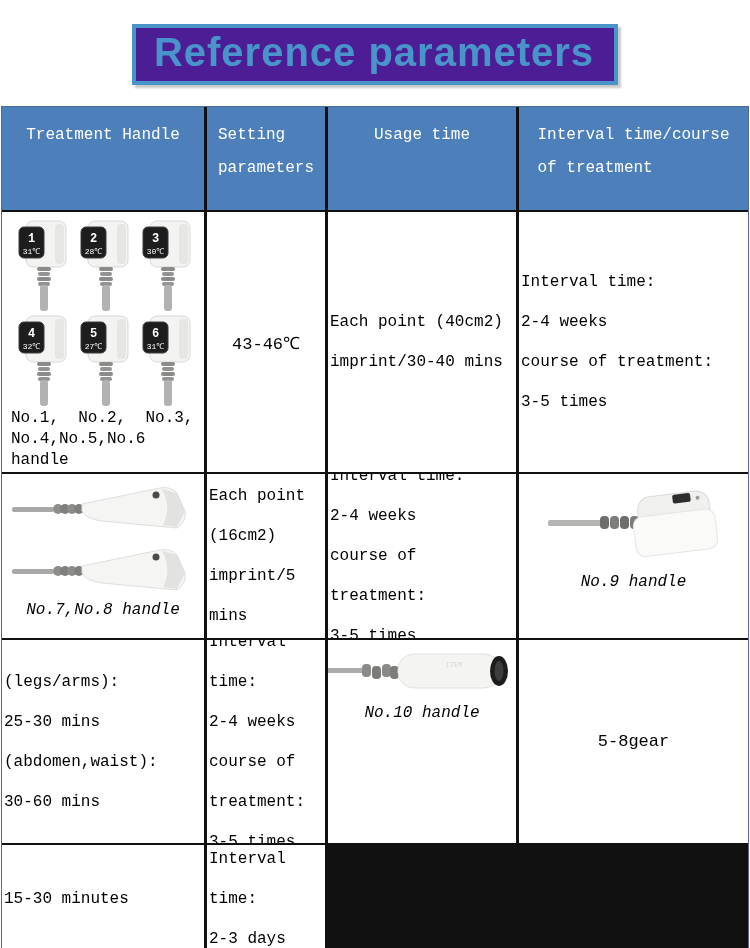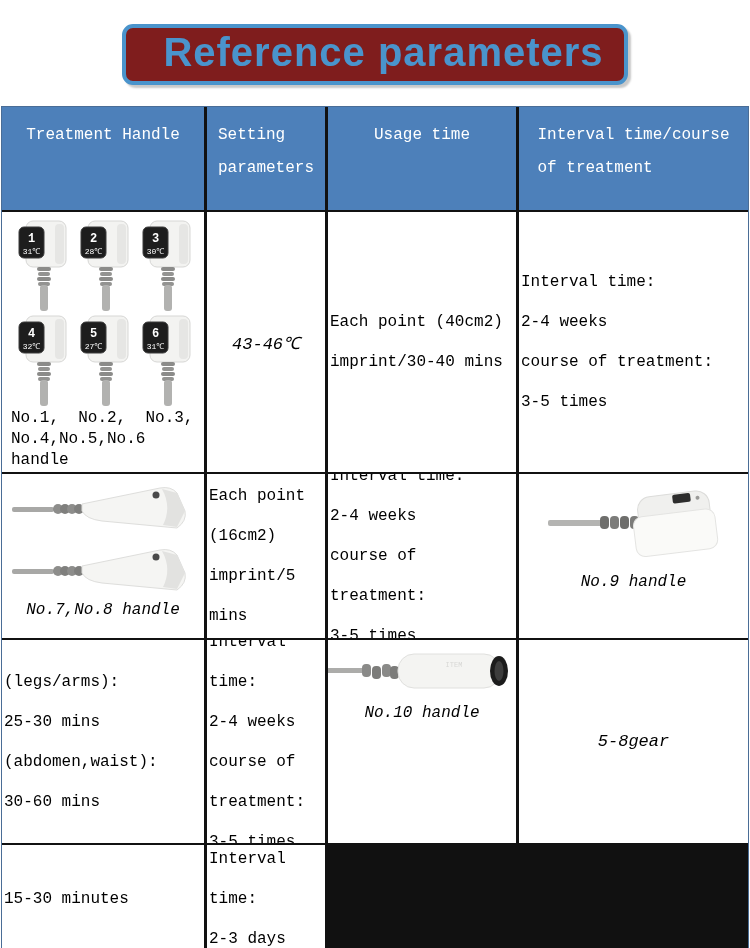--- a/index.html
+++ b/index.html
@@ -12,24 +12,24 @@
   *{box-sizing:border-box;margin:0;padding:0;}
   html,body{background:#ffffff;}
   body{
     width:750px;height:948px;overflow:hidden;
     font-family:"Liberation Mono","DejaVu Sans Mono",monospace;
     color:#000;
   }
   .title-wrap{display:flex;justify-content:center;margin-top:24px;}
   .title-box{
     border:4px solid var(--title-blue);
-    border-radius:11px;
-    padding:2px 20px 6px 37px;
+    border-radius:0;
+    padding:2px 20px 6px 18px;
     box-shadow:3px 3px 2px #c9c9c9;
-    background:#7f1d1d;
+    background:#4c1d95;
   }
   .title-box span{
     font-family:"Liberation Sans","DejaVu Sans",sans-serif;
     font-weight:bold;font-size:40px;letter-spacing:1px;
     color:var(--title-blue);
   }
   .ref-table{
     margin:21px auto 0 auto;
     width:748px;
     display:grid;
@@ -39,21 +39,21 @@
     background:var(--grid-line);
     border:1px solid var(--outer-border);
   }
   .cell{background:#ffffff;position:relative;overflow:hidden;}
   .hcell{
     background:var(--header-bg);color:var(--header-text);
     display:flex;align-items:flex-start;justify-content:center;
     font-size:16px;line-height:33px;padding-top:12px;
     white-space:pre-line;text-align:left;
   }
-  .setting-cell{display:flex;align-items:center;justify-content:center;font-size:17px;font-style:italic;}
+  .setting-cell{display:flex;align-items:center;justify-content:center;font-size:17px;}
   .text-cell{
     display:flex;flex-direction:column;justify-content:center;
     font-size:16px;line-height:40px;padding-left:2px;padding-right:2px;
     white-space:pre-line;
   }
   .handle-cell{display:flex;flex-direction:column;align-items:center;}
   .handle-label{font-size:16px;line-height:21px;white-space:pre-wrap;}
   .cart-grid{
     display:grid;grid-template-columns:repeat(3,58px);
     column-gap:4px;row-gap:2px;margin-top:6px;

